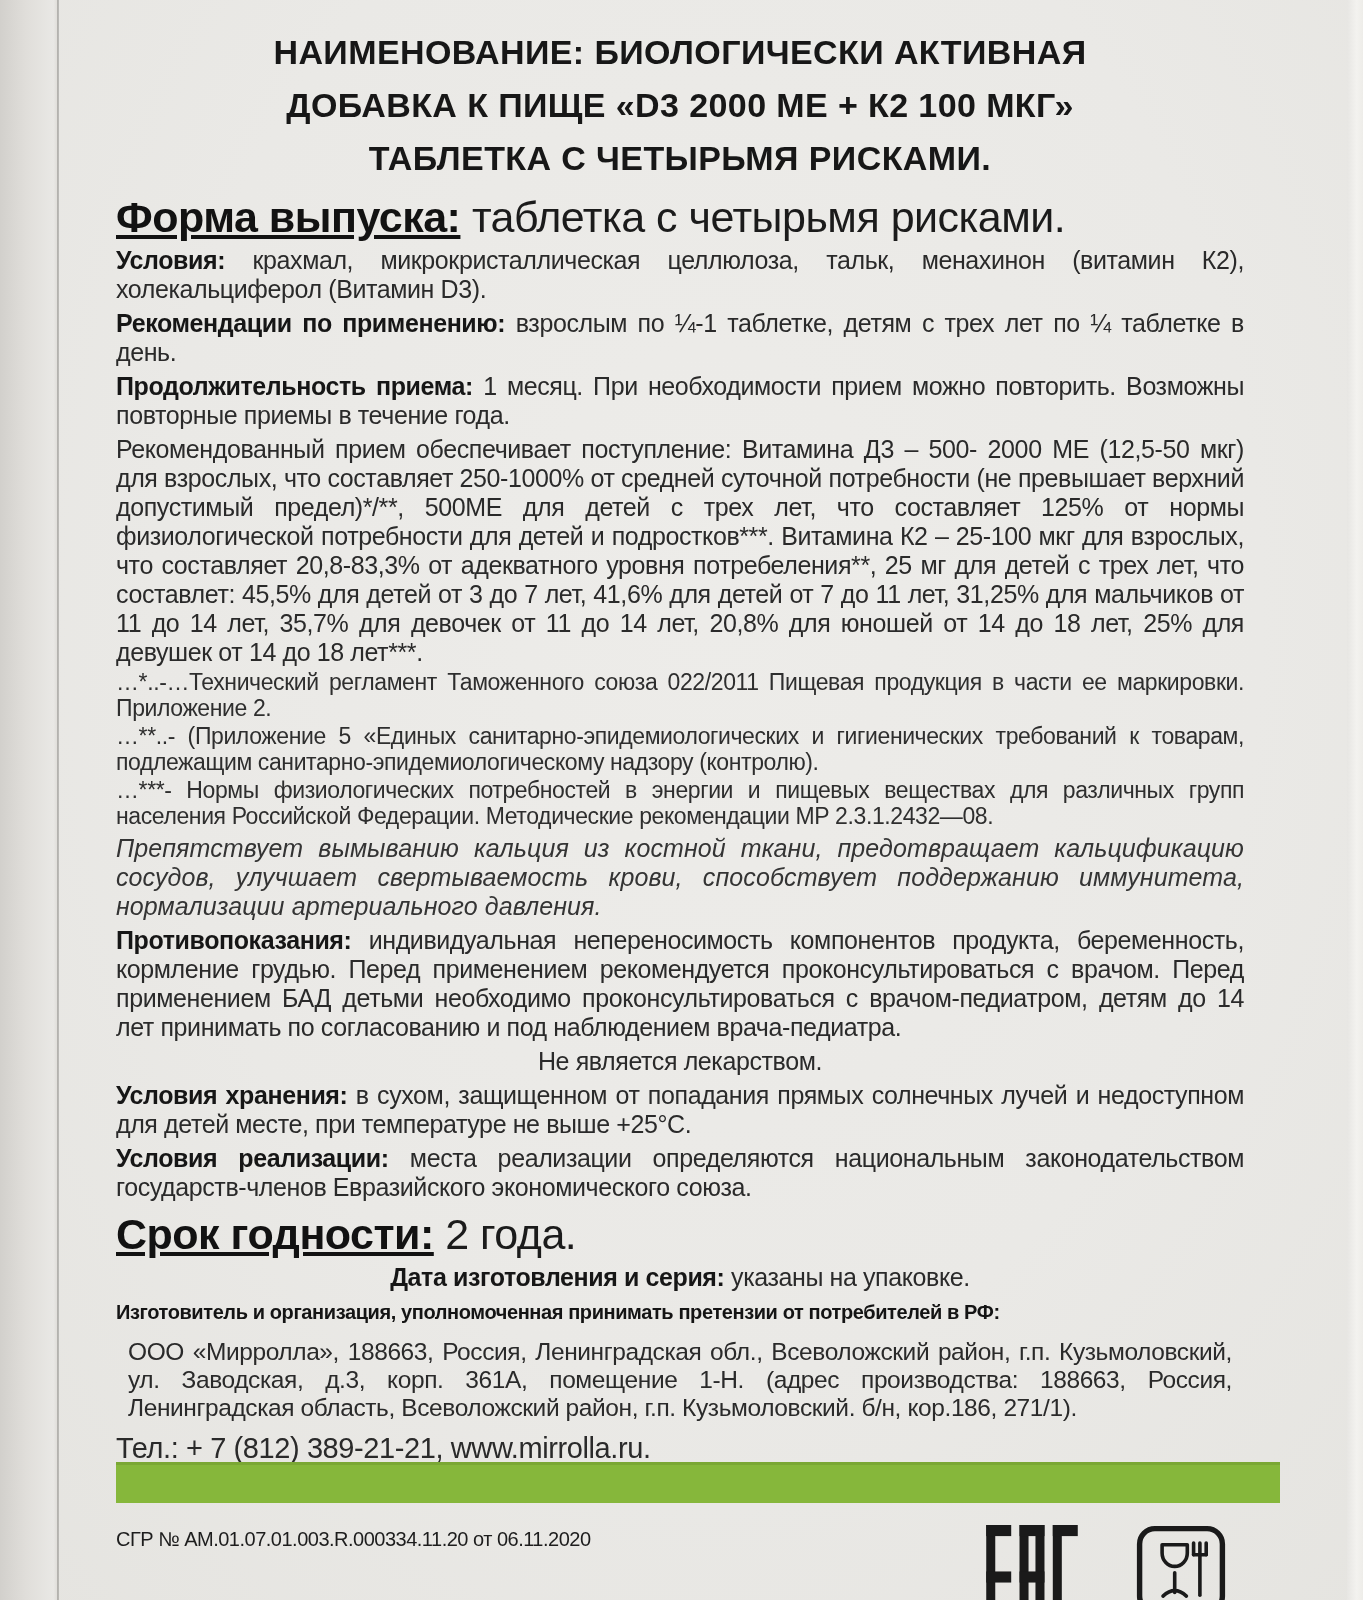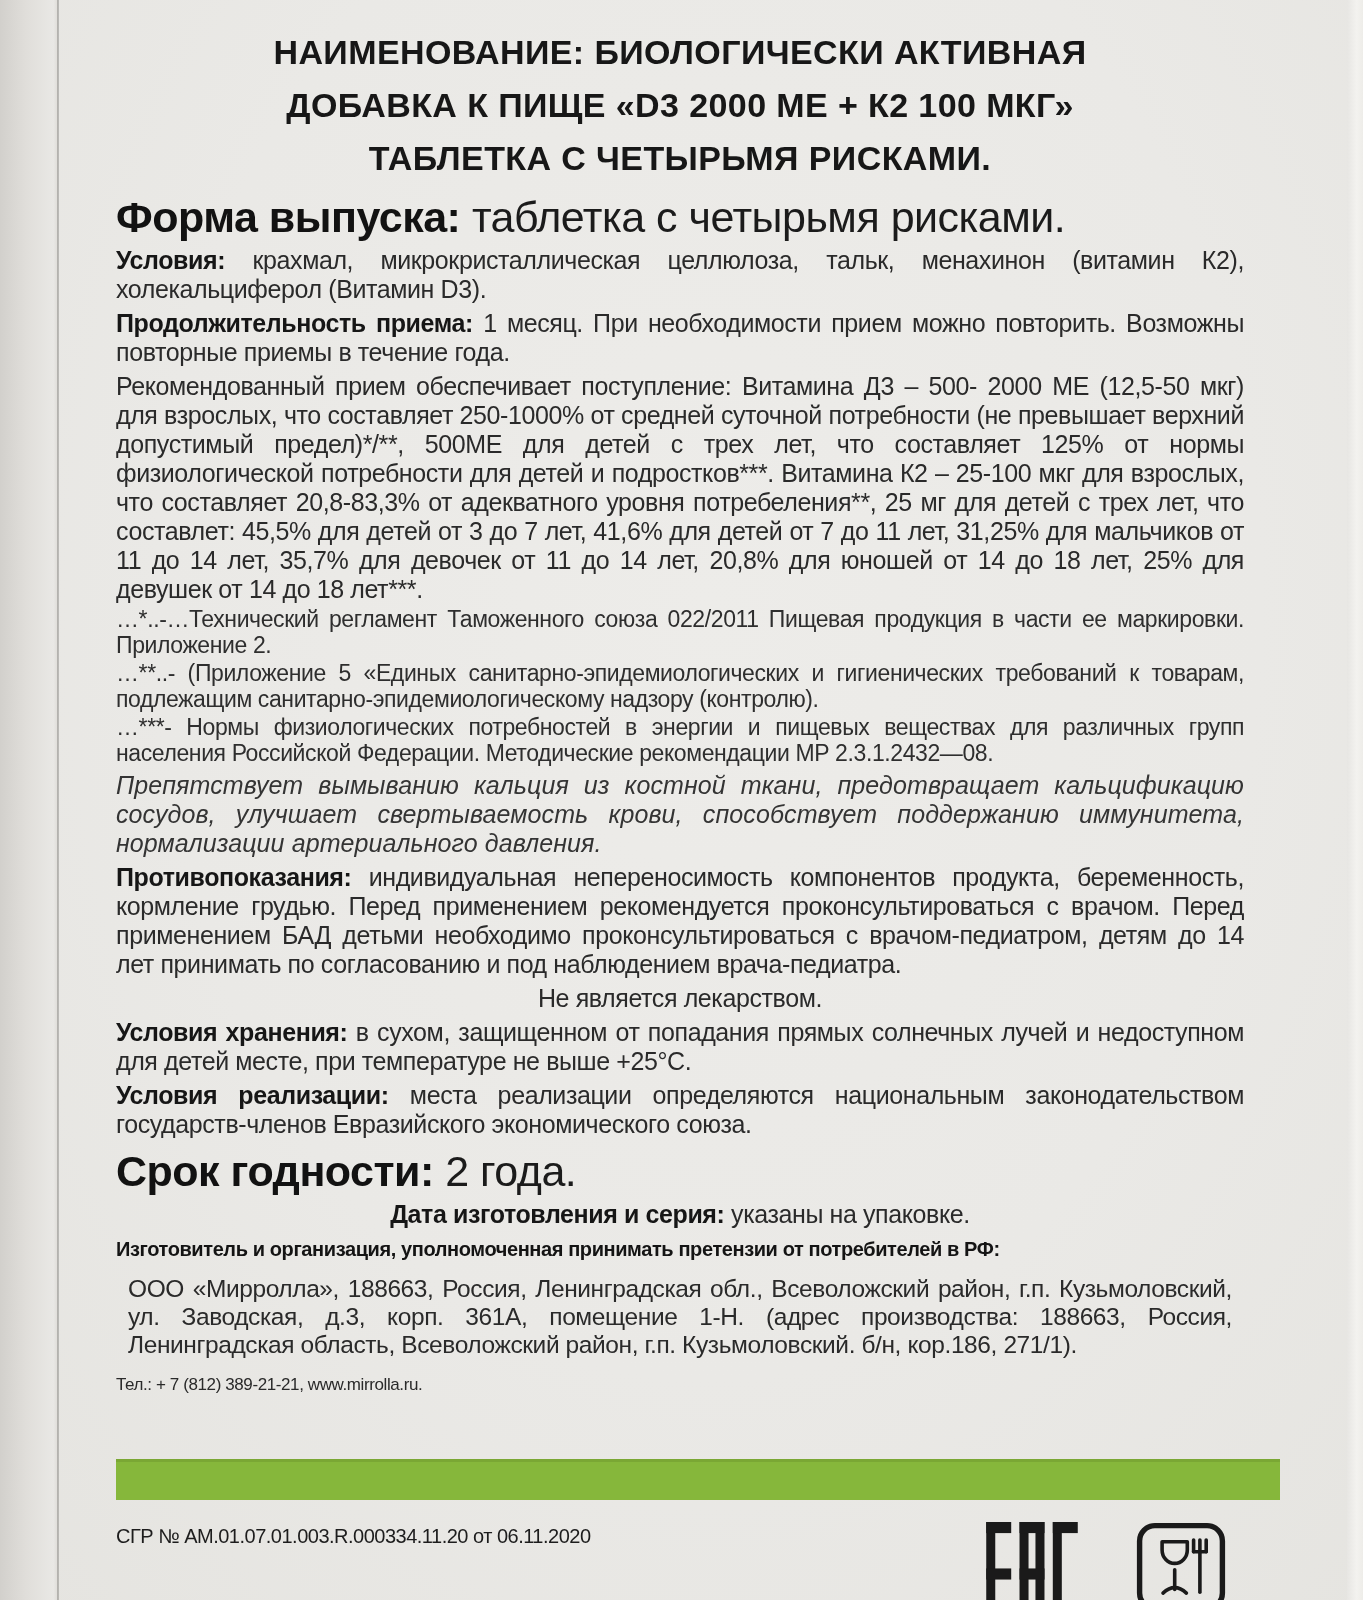--- a/index.html
+++ b/index.html
@@ -47,21 +47,21 @@
     text-align:justify;
     color:#2a2a2a;
   }
   .para .lbl{font-weight:bold;color:#161616;}
   .h-big{
     margin:8px 0 0 0;
     font-size:43px;line-height:48px;
     letter-spacing:-.5px;
     color:#1b1b1b;
   }
-  .h-big .lbl{font-weight:bold;color:#121212;}
+  .h-big .lbl{font-weight:bold;color:#121212;text-decoration:underline;}
   .footnote{
     margin:2px 0 0 0;
     font-size:23px;line-height:26px;
     letter-spacing:-.4px;
     text-align:justify;
     color:#2e2e2e;
   }
   .benefits{
     font-style:italic;
     letter-spacing:.1px;
@@ -77,21 +77,21 @@
   }
   .manuf-addr{
     margin:12px;
     font-size:24.5px;line-height:28px;
     letter-spacing:-.4px;
     text-align:justify;
     color:#2a2a2a;
   }
   .manuf-phone{
     margin:0;
-    font-size:17px;line-height:28px;
+    font-size:29px;line-height:28px;
     letter-spacing:-.4px;
     color:#2a2a2a;
   }
   
   .footer{
     margin-top:auto;
     margin-bottom:-26px; 
   }
   .green-bar{
     width:1164px;height:41px;
@@ -130,20 +130,21 @@
     <div>НАИМЕНОВАНИЕ: БИОЛОГИЧЕСКИ АКТИВНАЯ</div>
     <div>ДОБАВКА К ПИЩЕ «D3 2000 МЕ + К2 100 МКГ»</div>
     <div>ТАБЛЕТКА С ЧЕТЫРЬМЯ РИСКАМИ.</div>
   </div>
 
 
   <div class="h-big"><span class="lbl">Форма выпуска:</span> <span>таблетка с четырьмя рисками.</span></div>
 
   <p class="para"><span class="lbl">Условия:</span> <span>крахмал, микрокристаллическая целлюлоза, тальк, менахинон (витамин К2), холекальциферол (Витамин D3).</span></p>
 
+  <p class="para"><span class="lbl">Рекомендации по применению:</span> <span>взрослым по ¼-1 таблетке, детям с трех лет по ¼ таблетке в день.</span></p>
 
   <p class="para"><span class="lbl">Продолжительность приема:</span> <span>1 месяц. При необходимости прием можно повторить. Возможны повторные приемы в течение года.</span></p>
 
   <p class="para">Рекомендованный прием обеспечивает поступление: Витамина Д3 – 500- 2000 МЕ (12,5-50 мкг) для взрослых, что составляет 250-1000% от средней суточной потребности (не превышает верхний допустимый предел)*/**, 500МЕ для детей с трех лет, что составляет 125% от нормы физиологической потребности для детей и подростков***. Витамина К2 – 25-100 мкг для взрослых, что составляет 20,8-83,3% от адекватного уровня потребеления**, 25 мг для детей с трех лет, что составлет: 45,5% для детей от 3 до 7 лет, 41,6% для детей от 7 до 11 лет, 31,25% для мальчиков от 11 до 14 лет, 35,7% для девочек от 11 до 14 лет, 20,8% для юношей от 14 до 18 лет, 25% для девушек от 14 до 18 лет***.</p>
 
   <p class="footnote">…*..-…Технический регламент Таможенного союза 022/2011 Пищевая продукция в части ее маркировки. Приложение 2.</p>
   <p class="footnote">…**..- (Приложение 5 «Единых санитарно-эпидемиологических и гигиенических требований к товарам, подлежащим санитарно-эпидемиологическому надзору (контролю).</p>
   <p class="footnote">…***- Нормы физиологических потребностей в энергии и пищевых веществах для различных групп населения Российской Федерации. Методические рекомендации МР 2.3.1.2432—08.</p>
 
   <p class="para benefits">Препятствует вымыванию кальция из костной ткани, предотвращает кальцификацию сосудов, улучшает свертываемость крови, способствует поддержанию иммунитета, нормализации артериального давления.</p>

